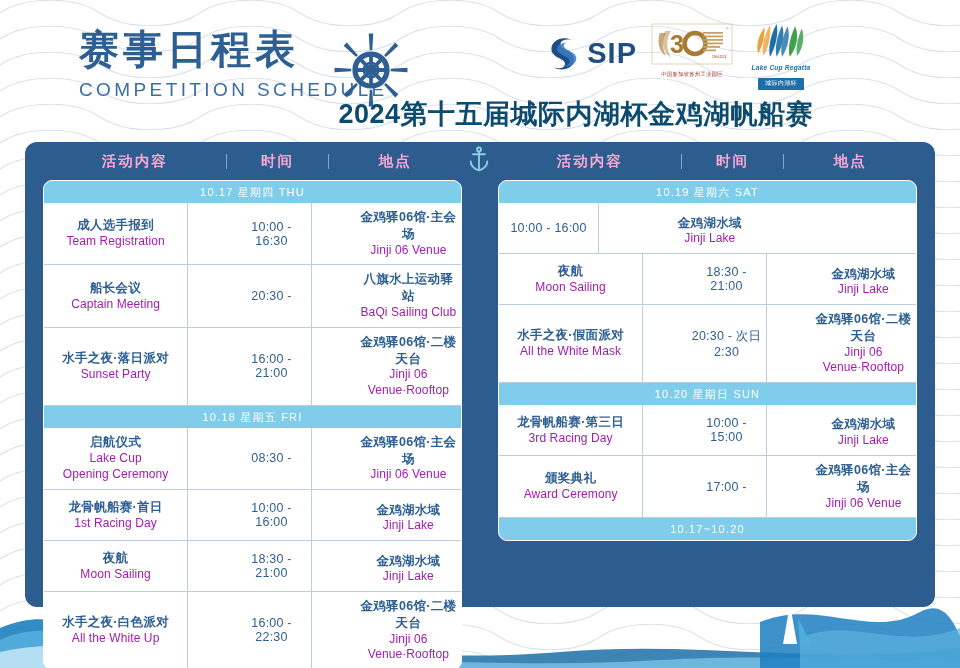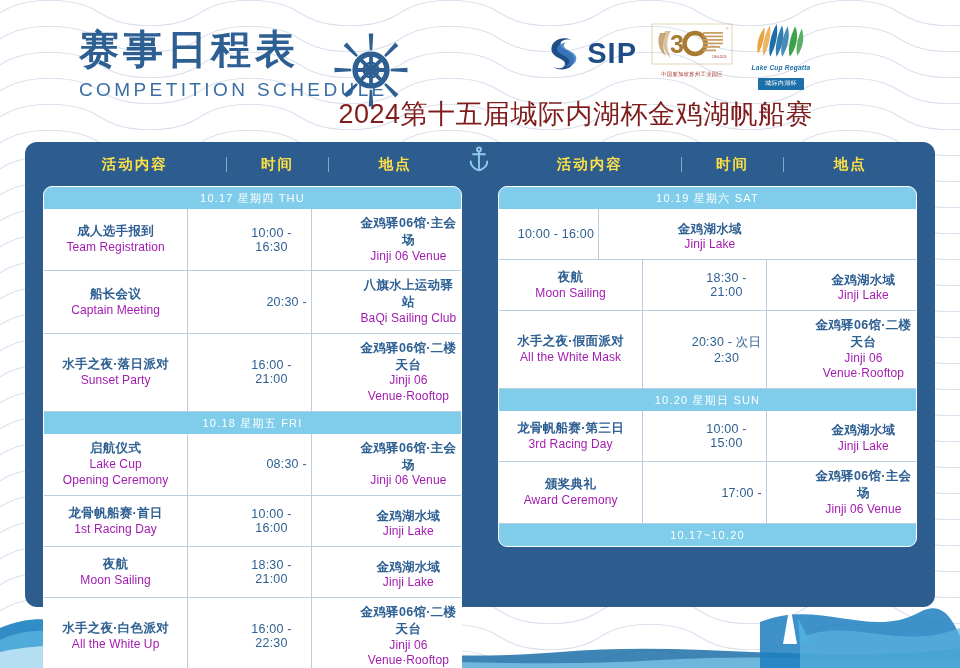--- a/index.html
+++ b/index.html
@@ -48,22 +48,22 @@
   }
   #wheel-icon {
     position: absolute;
     left: 290px; top: 32px;
     width: 76px; height: 76px;
   }
   #event-title {
     position: absolute;
     right: 30px; top: 96px;
     font-size: 27px;
-    font-weight: normal;
-    color: #7f1d1d;
+    font-weight: bold;
+    color: #0c4a6e;
     letter-spacing: 0.5px;
     white-space: nowrap;
   }
   
   #logos {
     position: absolute;
     right: 28px; top: 22px;
     height: 62px;
     display: flex;
     align-items: center;
@@ -113,24 +113,24 @@
     left: 0; top: 0; width: 910px; height: 465px;
     display: flex;
     gap: 0;
   }
   .table-col {
     position: relative;
     width: 455px;
     padding: 0 18px;
   }
   .col-header {
-    height: 44px;
+    height: 38px;
     display: flex;
     align-items: center;
-    color: #fde047;
+    color: #f9a8d4;
     font-size: 14.5px;
     font-weight: bold;
     letter-spacing: 2px;
   }
   .col-header .hc { text-align: center; }
   .hc-activity { width: 44%; }
   .hc-time     { width: 24%; }
   .hc-place    { width: 32%; }
   .hdr-sep {
     width: 1px; height: 15px; background: #7FA8CC;
@@ -162,21 +162,21 @@
     padding: 6px 4px;
     display: flex;
     flex-direction: column;
     justify-content: center;
     align-items: center;
     text-align: center;
     color: #2E5F92;
     min-height: 50px;
   }
   .c-activity { width: 44%; border-right: 1px solid #B9CEE0; }
-  .c-time     { width: 24%; border-right: 1px solid #B9CEE0; align-items: flex-end; }
+  .c-time     { width: 24%; border-right: 1px solid #B9CEE0; }
   .c-place    { width: 32%; justify-content: flex-end; }
   .cn {
     font-size: 12.5px;
     font-weight: bold;
     letter-spacing: .3px;
     line-height: 1.35;
     color: #2E5F92;
   }
   .en {
     font-size: 12px;

